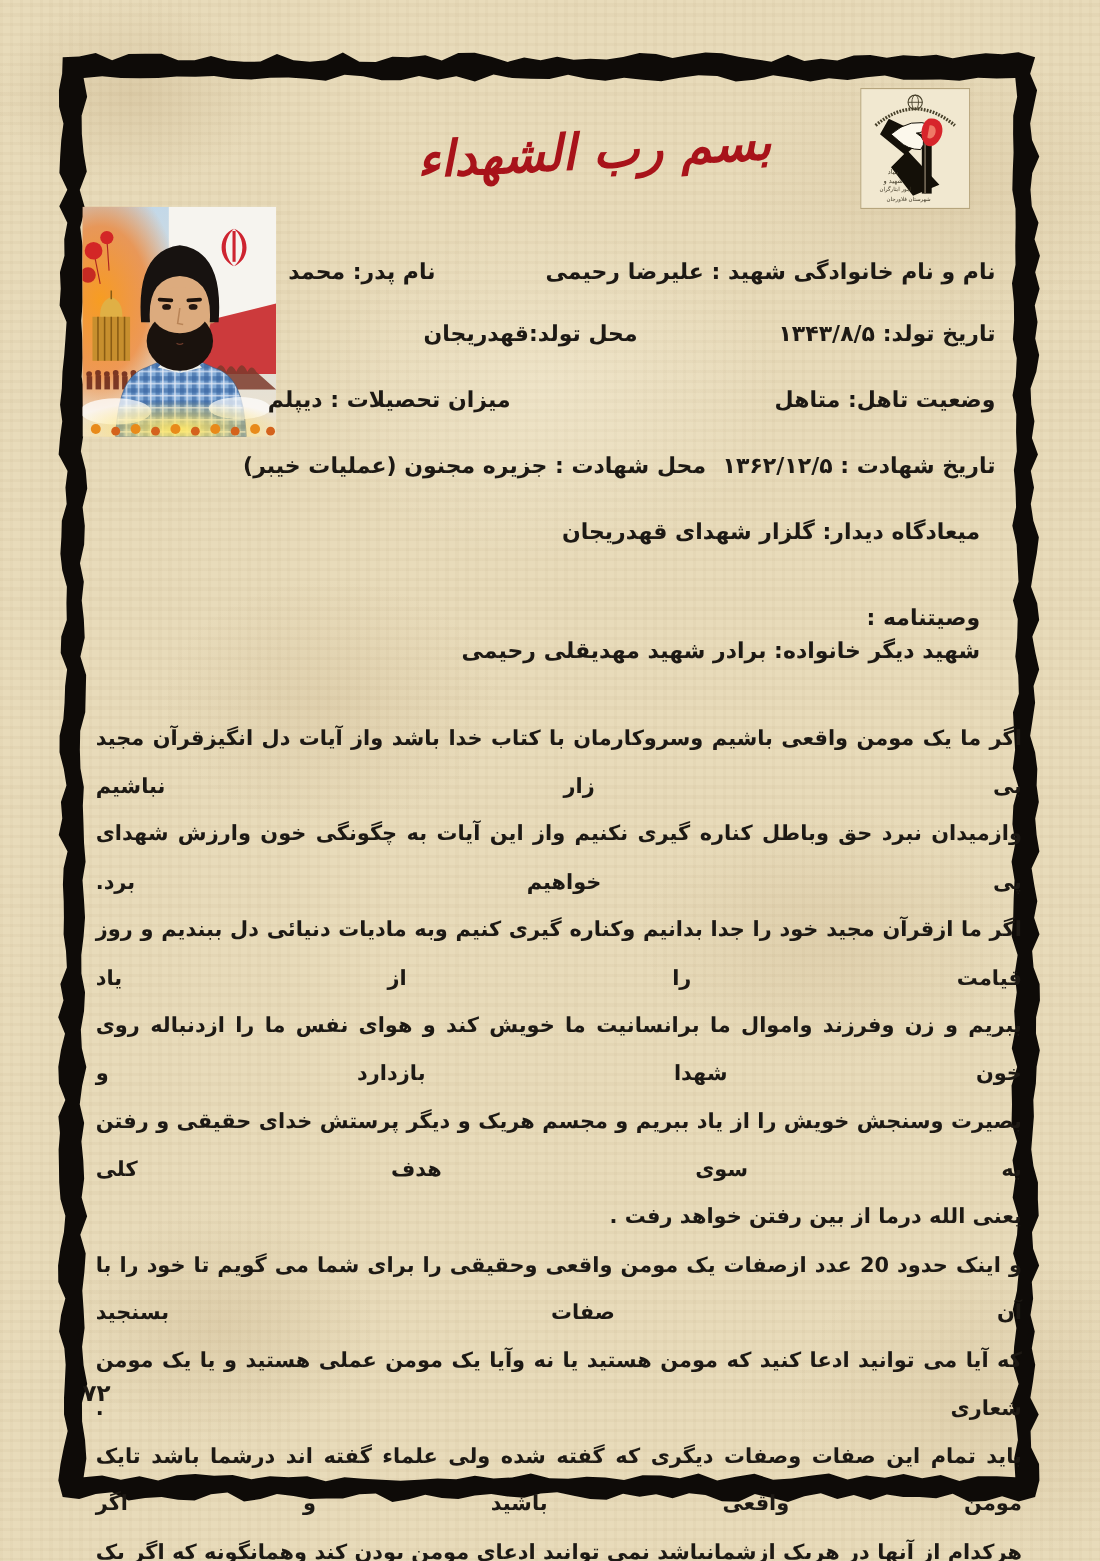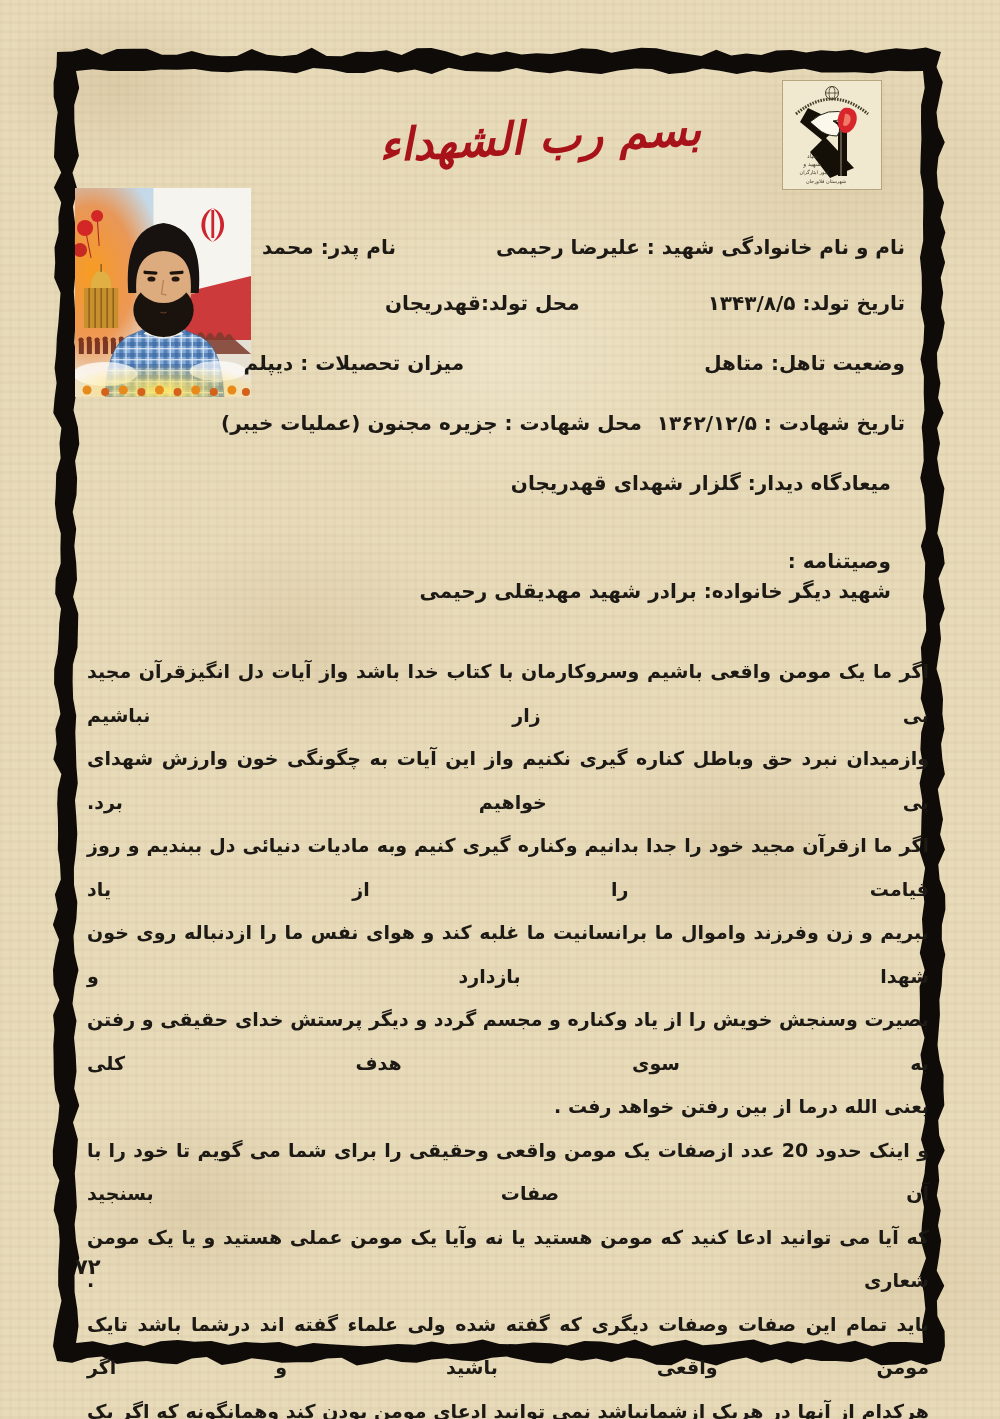--- a/index.html
+++ b/index.html
@@ -216,22 +216,22 @@
       </div>
       <div class="irow single shift mb34">میعادگاه دیدار: گلزار شهدای قهدریجان</div>
       <div class="irow single shift">وصیتنامه :</div>
       <div class="irow single shift mb32">شهید دیگر خانواده: برادر شهید مهدیقلی رحیمی</div>
     </div>
 
     <div class="will">
       <div class="wline">اگر ما یک مومن واقعی باشیم وسروکارمان با کتاب خدا باشد واز آیات دل انگیزقرآن مجید بی زار نباشیم</div>
       <div class="wline">وازمیدان نبرد حق وباطل کناره گیری نکنیم واز این آیات به چگونگی خون وارزش شهدای پی خواهیم برد.</div>
       <div class="wline">اگر ما ازقرآن مجید خود را جدا بدانیم وکناره گیری کنیم وبه مادیات دنیائی دل ببندیم و روز قیامت را از یاد</div>
-      <div class="wline">ببریم و زن وفرزند واموال ما برانسانیت ما غلبه کند و هوای نفس ما را ازدنباله روی خون شهدا بازدارد و</div>
-      <div class="wline">بصیرت وسنجش خویش را از یاد وکناره و مجسم گردد و دیگر پرستش خدای حقیقی و رفتن به سوی هدف کلی</div>
+      <div class="wline">ببریم و زن وفرزند واموال ما برانسانیت ما خویش کند و هوای نفس ما را ازدنباله روی خون شهدا بازدارد و</div>
+      <div class="wline">بصیرت وسنجش خویش را از یاد ببریم و مجسم هریک و دیگر پرستش خدای حقیقی و رفتن به سوی هدف کلی</div>
       <div class="wline end">یعنی الله درما از بین رفتن خواهد رفت .</div>
       <div class="wline">و اینک حدود 20 عدد ازصفات یک مومن واقعی وحقیقی را برای شما می گویم تا خود را با آن صفات بسنجید</div>
       <div class="wline">که آیا می توانید ادعا کنید که مومن هستید یا نه وآیا یک مومن عملی هستید و یا یک مومن شعاری .</div>
       <div class="wline">باید تمام این صفات وصفات دیگری که گفته شده ولی علماء گفته اند درشما باشد تایک مومن واقعی باشید و اگر</div>
       <div class="wline">هرکدام از آنها در هریک ازشمانباشد نمی توانید ادعای مومن بودن کند وهمانگونه که اگر یک ساختمان یکی</div>
 
     </div>
 
     <div class="pagenum">۷۲</div>
 

